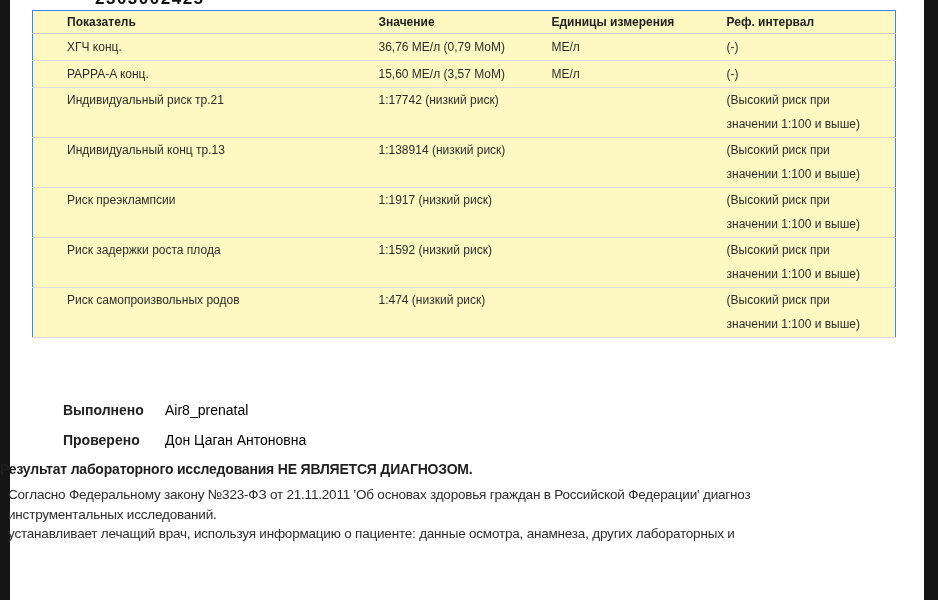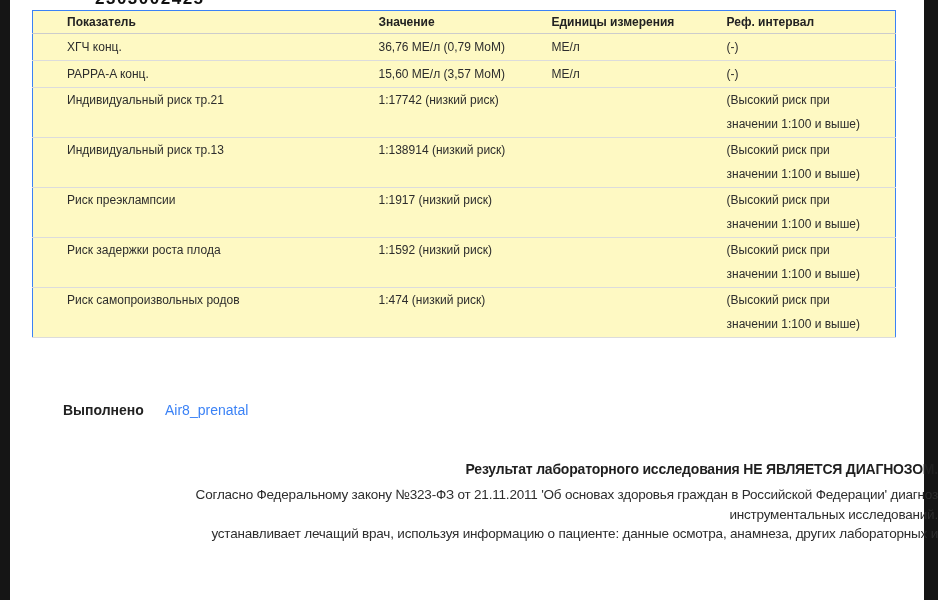--- a/index.html
+++ b/index.html
@@ -39,23 +39,23 @@
   tr.row-tall td { vertical-align:top; padding-top:3px; line-height:24px; }
   td.c-ref div:empty { display:none; }
   td.c-ref { white-space:normal; }
   td.c-ref div { line-height:24px; white-space:nowrap; }
   tr.row-short td.c-ref div { line-height:normal; }
 
   .sig-row { position:absolute; left:33px; font-size:14px; white-space:nowrap; }
   #sig-performed { top:402px; }
   #sig-verified  { top:432px; }
   .sig-label { display:inline-block; width:132px; font-weight:bold; color:#222222;padding-left:30px; }
-  .sig-value { color:#3b82f6; }
+  .sig-value { color:#000000; }
 
-  #disclaimer { position:absolute; left:0; top:461px; width:938px; text-align:right; }
+  #disclaimer { position:absolute; left:0; top:461px; width:938px; text-align:left; }
   .disc-title {
     font-size:14px; font-weight:bold; color:#1f1f1f;
     letter-spacing:-0.2px; margin-bottom:8px;
   }
   .disc-line { font-size:13.5px; line-height:19.5px; letter-spacing:-0.2px; color:#2d2d2d;padding-left:8px; }
 </style>
 </head>
 <body>
 
 <div id="page">
@@ -102,21 +102,21 @@
       <tr class="row-tall">
         <td class="c-ind">Индивидуальный риск тр.21</td>
         <td class="c-val">1:17742 (низкий риск)</td>
         <td class="c-units"></td>
         <td class="c-ref">
           <div>(Высокий риск при</div>
           <div>значении 1:100 и выше)</div>
         </td>
       </tr>
       <tr class="row-tall">
-        <td class="c-ind">Индивидуальный риск тр.13</td>
+        <td class="c-ind">Индивидуальный конц тр.13</td>
         <td class="c-val">1:138914 (низкий риск)</td>
         <td class="c-units"></td>
         <td class="c-ref">
           <div>(Высокий риск при</div>
           <div>значении 1:100 и выше)</div>
         </td>
       </tr>
       <tr class="row-tall">
         <td class="c-ind">Риск преэклампсии</td>
         <td class="c-val">1:1917 (низкий риск)</td>
@@ -143,20 +143,23 @@
           <div>(Высокий риск при</div>
           <div>значении 1:100 и выше)</div>
         </td>
       </tr>
     </tbody>
   </table>
 
   <div id="sig-performed" class="sig-row">
     <span class="sig-label">Выполнено</span><span class="sig-value">Air8_prenatal</span>
   </div>
+  <div id="sig-verified" class="sig-row">
+    <span class="sig-label">Проверено</span><span class="sig-value">Дон Цаган Антоновна</span>
+  </div>
 
   <div id="disclaimer">
     <div class="disc-title">Результат лабораторного исследования НЕ ЯВЛЯЕТСЯ ДИАГНОЗОМ.</div>
     <div class="disc-line">Согласно Федеральному закону №323-ФЗ от 21.11.2011 'Об основах здоровья граждан в Российской Федерации' диагноз</div>
     <div class="disc-line">инструментальных исследований.</div>
     <div class="disc-line">устанавливает лечащий врач, используя информацию о пациенте: данные осмотра, анамнеза, других лабораторных и</div>
   </div>
 
 </div>
 

